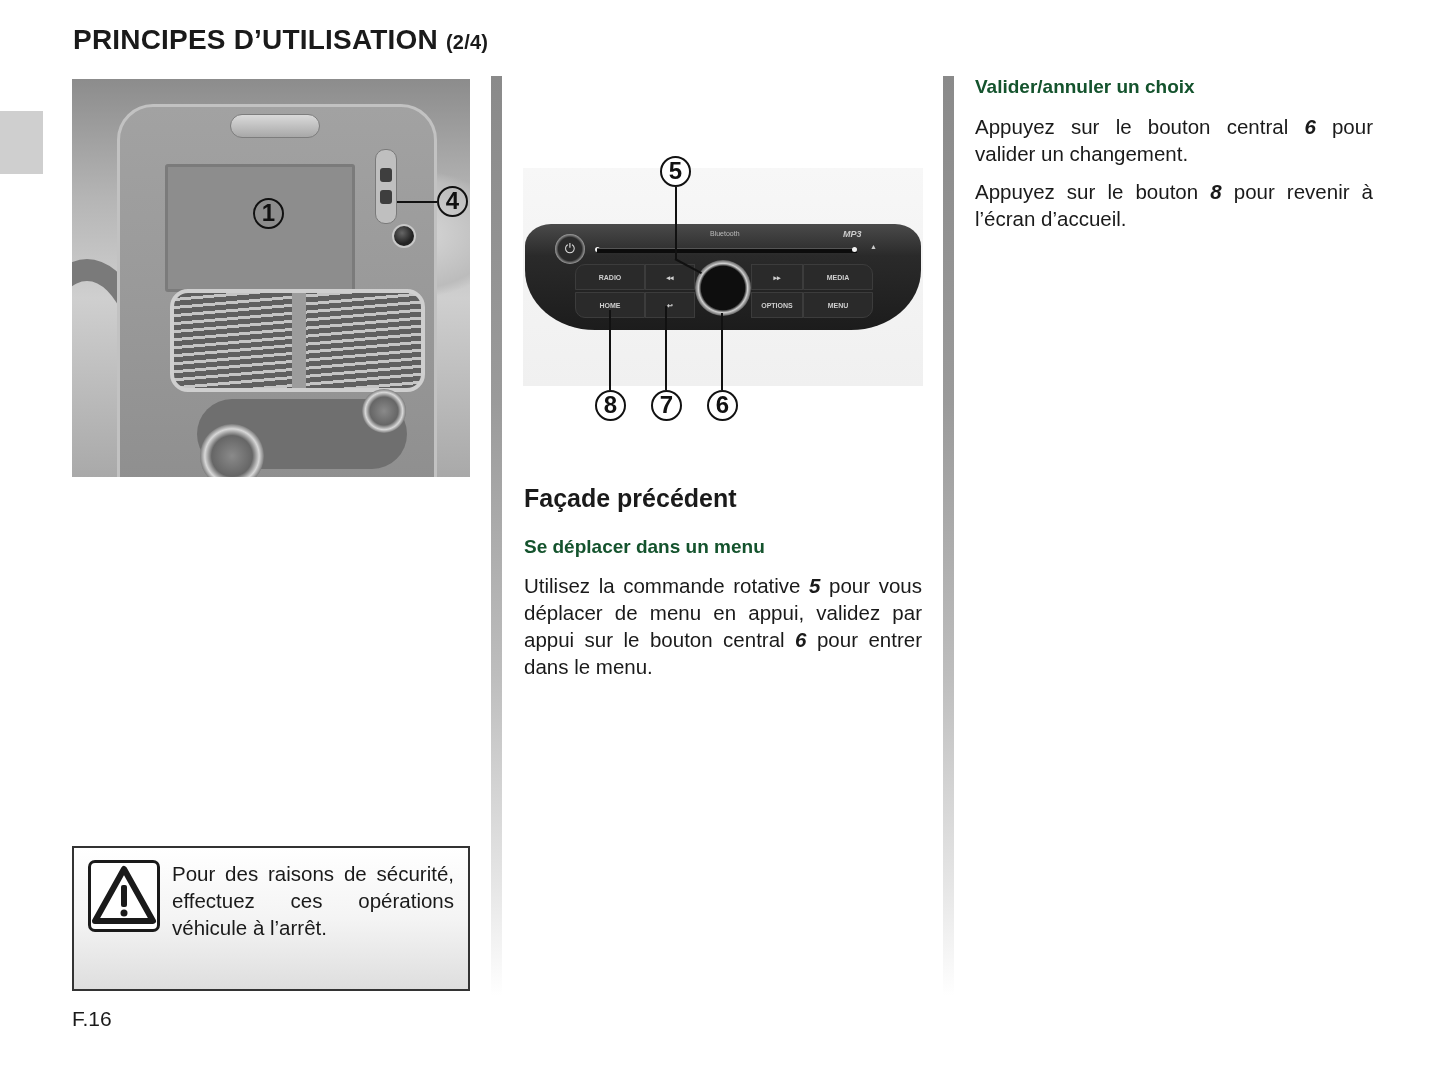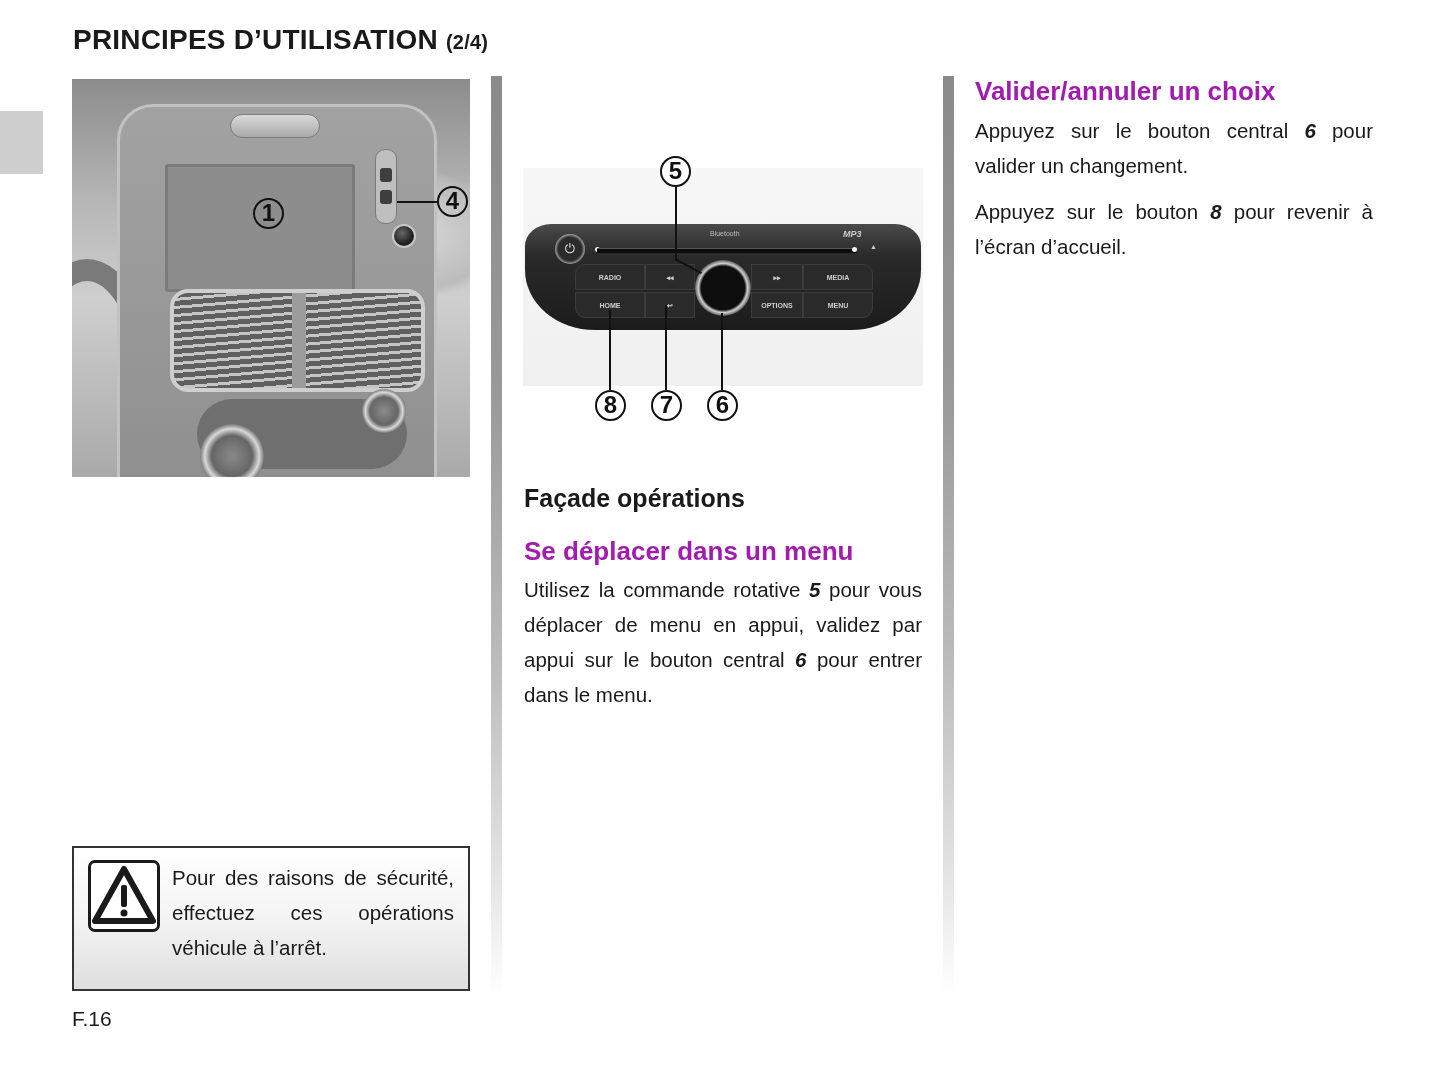--- a/index.html
+++ b/index.html
@@ -63,24 +63,24 @@
   .radio .led { position: absolute; top: 23px; width: 5px; height: 5px; border-radius: 50%; background: #f2f2f2; }
   .radio .bt-label { position: absolute; left: 185px; top: 6px; font-size: 7px; color: #bbb; }
   .radio .mp3 { position: absolute; left: 318px; top: 5px; font-size: 9px; color: #ccc; font-style: italic; font-weight: bold; }
   .radio .eject { position: absolute; left: 345px; top: 19px; font-size: 7px; color: #ccc; }
   .radio .btn { position: absolute; height: 26px; font-size: 7px; font-weight: bold; color: #cfcfcf;
     text-align: center; line-height: 26px; background: #2a2a2a; border: 1px solid #3c3c3c; }
   .radio .knob { position: absolute; left: 170px; top: 36px; width: 56px; height: 56px; border-radius: 50%;
     background: radial-gradient(circle, #0e0e0e 55%, #cfcfcf 62%, #4a4a4a 72%, #8e8e8e 80%, #262626 90%); }
 
   
-  .text { position: absolute; font-size: 20.5px; line-height: 35px; color: #1a1a1a; text-align: justify; }
+  .text { position: absolute; font-size: 20.5px; line-height: 27px; color: #1a1a1a; text-align: justify; }
   .text b { font-style: italic; }
   .h2 { position: absolute; font-size: 25px; font-weight: bold; color: #1a1a1a; }
-  .h3 { position: absolute; font-size: 26px; font-weight: bold; color: #a21caf; }
+  .h3 { position: absolute; font-size: 19px; font-weight: bold; color: #14532d; }
   .para { margin-bottom: 11px; }
 
   
   .warn { position: absolute; left: 72px; top: 846px; width: 398px; height: 145px; border: 2px solid #333;
     background: linear-gradient(180deg, #ffffff 0%, #f4f4f4 50%, #dedede 100%); }
   .warn .icon { position: absolute; left: 14px; top: 12px; width: 72px; height: 72px; border: 3px solid #1a1a1a;
     border-radius: 7px; background: #fff; }
   .warn .text { left: 98px; top: 12px; width: 282px; }
 
   .page-num { position: absolute; left: 72px; top: 1007px; font-size: 21px; color: #1a1a1a; }
@@ -150,21 +150,21 @@
   <div class="leader" style="left:86px; top:142px; width:2px; height:80px;"></div>
   <div class="callout" style="left:72px; top:222px;">8</div>
 
   <div class="leader" style="left:142px; top:138px; width:2px; height:84px;"></div>
   <div class="callout" style="left:128px; top:222px;">7</div>
 
   <div class="leader" style="left:198px; top:145px; width:2px; height:77px;"></div>
   <div class="callout" style="left:184px; top:222px;">6</div>
 </div>
 
-<div class="h2" style="left:524px; top:484px;">Façade opérations</div>
+<div class="h2" style="left:524px; top:484px;">Façade précédent</div>
 <div class="h3" style="left:524px; top:536px;">Se déplacer dans un menu</div>
 <div class="text" style="left:524px; top:572px; width:398px;">
   <span>Utilisez la commande rotative </span><b>5</b><span> pour vous déplacer de menu en appui, validez par appui sur le bouton central </span><b>6</b><span> pour entrer dans le menu.</span>
 </div>
 
 <div class="h3" style="left:975px; top:76px;">Valider/annuler un choix</div>
 <div class="text" style="left:975px; top:113px; width:398px;">
   <p class="para"><span>Appuyez sur le bouton central </span><b>6</b><span> pour valider un changement.</span></p>
   <p class="para"><span>Appuyez sur le bouton </span><b>8</b><span> pour revenir à l’écran d’accueil.</span></p>
 </div>

